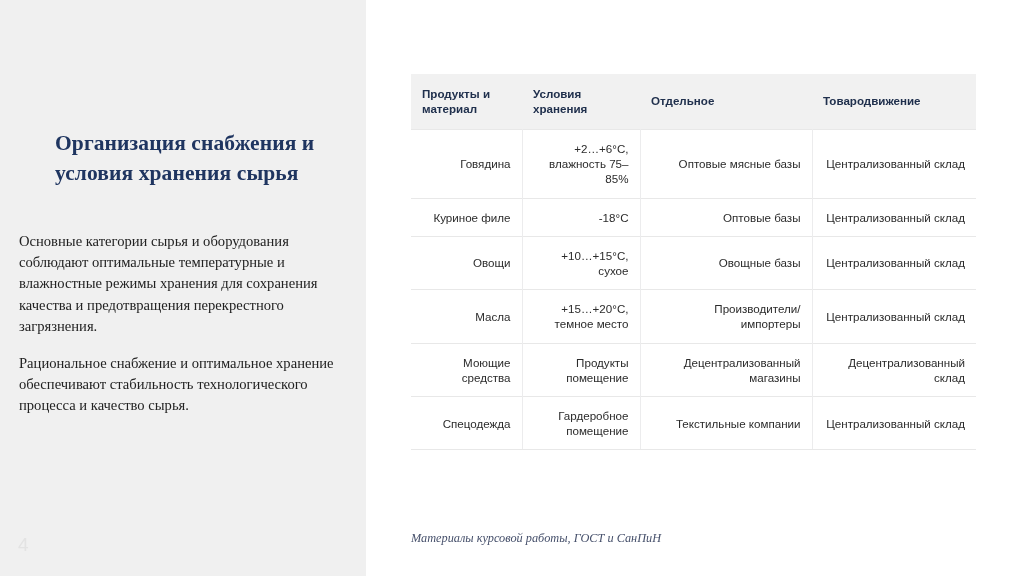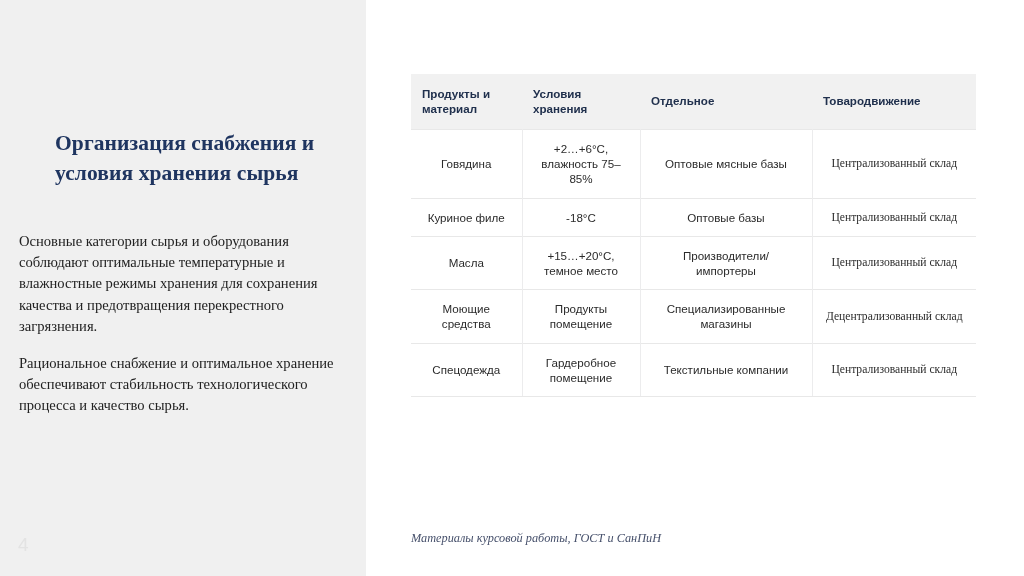--- a/index.html
+++ b/index.html
@@ -100,29 +100,28 @@
     padding: 13px 11px 13px 11px;
     height: 26px;
     border: none;
   }
 
   table.data-table tbody td {
     background: #ffffff;
     color: #2b2b2b;
     font-size: 11.6px;
     line-height: 15.2px;
-    text-align: center;
+    text-align: right;
     vertical-align: middle;
     padding: 11px 11px 11px 11px;
     border-top: 1px solid #e8e8e8;
     border-right: 1px solid #ececed;
   }
   table.data-table tbody td:last-child {
     border-right: none;
-    font-family: Liberation Serif, serif;
   }
   table.data-table tbody tr:last-child td {
     border-bottom: 1px solid #e8e8e8;
   }
 
   #table-caption {
     position: absolute;
     left: 411px;
     top: 531px;
     width: 565px;
@@ -172,29 +171,35 @@
           <td>Оптовые мясные базы</td>
           <td>Централизованный склад</td>
         </tr>
         <tr>
           <td>Куриное филе</td>
           <td>-18°C</td>
           <td>Оптовые базы</td>
           <td>Централизованный склад</td>
         </tr>
         <tr>
+          <td>Овощи</td>
+          <td>+10…+15°C, сухое</td>
+          <td>Овощные базы</td>
+          <td>Централизованный склад</td>
+        </tr>
+        <tr>
           <td>Масла</td>
           <td>+15…+20°C, темное место</td>
           <td>Производители/ импортеры</td>
           <td>Централизованный склад</td>
         </tr>
         <tr>
           <td>Моющие средства</td>
           <td>Продукты помещение</td>
-          <td>Специализированные магазины</td>
+          <td>Децентрализованный магазины</td>
           <td>Децентрализованный склад</td>
         </tr>
         <tr>
           <td>Спецодежда</td>
           <td>Гардеробное помещение</td>
           <td>Текстильные компании</td>
           <td>Централизованный склад</td>
         </tr>
       </tbody>
     </table>

